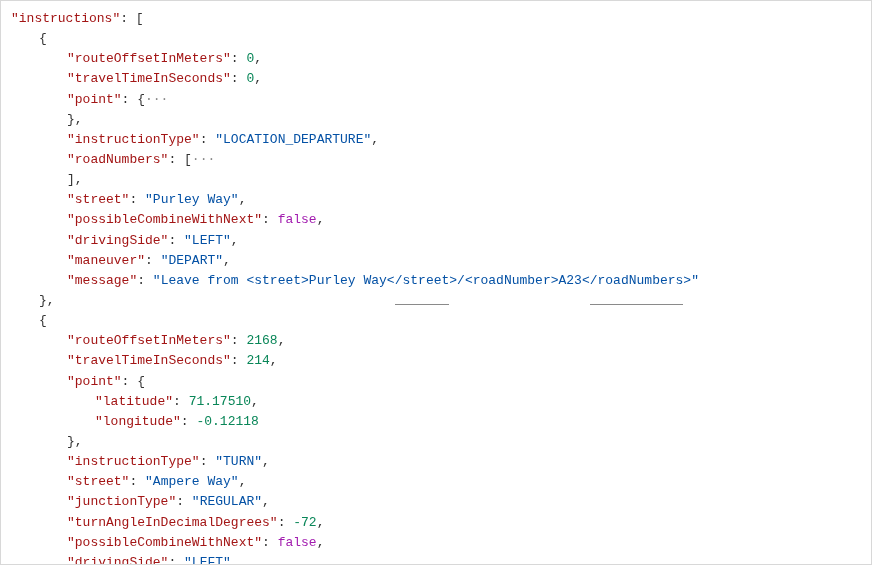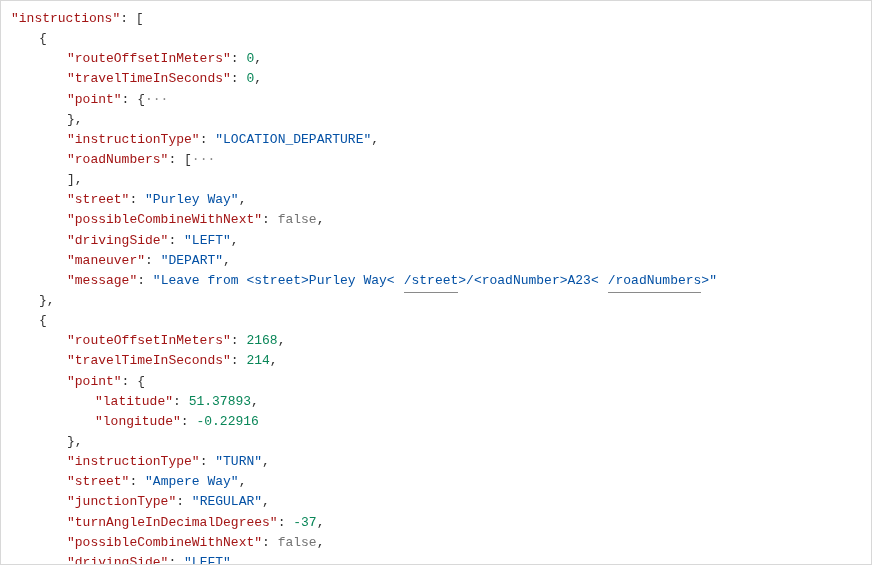--- a/index.html
+++ b/index.html
@@ -16,31 +16,30 @@
     height: 565px;
     padding: 8px 10px 8px 10px;
     overflow: hidden;
     position: relative;
   }
   .line { white-space: pre; }
   .key { color: #a31515; }
   .punct { color: #333333; }
   .num { color: #098658; }
   .str { color: #0451a5; }
-  .bool { color: #737373; }
+  .bool { color: #a21caf; }
   .ellipsis { color: #888888; }
   .i0 { padding-left: 0px; }
   .i1 { padding-left: 28px; }
   .i2 { padding-left: 56px; }
   .i3 { padding-left: 84px; }
   
   .tagclose {
     border-bottom: 1px solid #8a8a8a;
-    padding-bottom: 4px;
-    margin-left: 9px;
+    padding-bottom: 16px;
   }
 </style>
 </head>
 <body>
 
 <div class="code-container">
 
 <div class="line i0"><span class="key">"instructions"</span><span class="punct">: [</span></div>
 
 <div class="line i1"><span class="punct">{</span></div>
@@ -72,31 +71,31 @@
 <div class="line i1"><span class="punct">},</span></div>
 
 <div class="line i1"><span class="punct">{</span></div>
 
 <div class="line i2"><span class="key">"routeOffsetInMeters"</span><span class="punct">: </span><span class="num">2168</span><span class="punct">,</span></div>
 
 <div class="line i2"><span class="key">"travelTimeInSeconds"</span><span class="punct">: </span><span class="num">214</span><span class="punct">,</span></div>
 
 <div class="line i2"><span class="key">"point"</span><span class="punct">: {</span></div>
 
-<div class="line i3"><span class="key">"latitude"</span><span class="punct">: </span><span class="num">51.37893</span><span class="punct">,</span></div>
+<div class="line i3"><span class="key">"latitude"</span><span class="punct">: </span><span class="num">71.17510</span><span class="punct">,</span></div>
 
-<div class="line i3"><span class="key">"longitude"</span><span class="punct">: </span><span class="num">-0.22916</span></div>
+<div class="line i3"><span class="key">"longitude"</span><span class="punct">: </span><span class="num">-0.12118</span></div>
 
 <div class="line i2"><span class="punct">},</span></div>
 
 <div class="line i2"><span class="key">"instructionType"</span><span class="punct">: </span><span class="str">"TURN"</span><span class="punct">,</span></div>
 
 <div class="line i2"><span class="key">"street"</span><span class="punct">: </span><span class="str">"Ampere Way"</span><span class="punct">,</span></div>
 
 <div class="line i2"><span class="key">"junctionType"</span><span class="punct">: </span><span class="str">"REGULAR"</span><span class="punct">,</span></div>
 
-<div class="line i2"><span class="key">"turnAngleInDecimalDegrees"</span><span class="punct">: </span><span class="num">-37</span><span class="punct">,</span></div>
+<div class="line i2"><span class="key">"turnAngleInDecimalDegrees"</span><span class="punct">: </span><span class="num">-72</span><span class="punct">,</span></div>
 
 <div class="line i2"><span class="key">"possibleCombineWithNext"</span><span class="punct">: </span><span class="bool">false</span><span class="punct">,</span></div>
 
 <div class="line i2"><span class="key">"drivingSide"</span><span class="punct">: </span><span class="str">"LEFT"</span><span class="punct">,</span></div>
 
 </div>
 
 </body></html>

